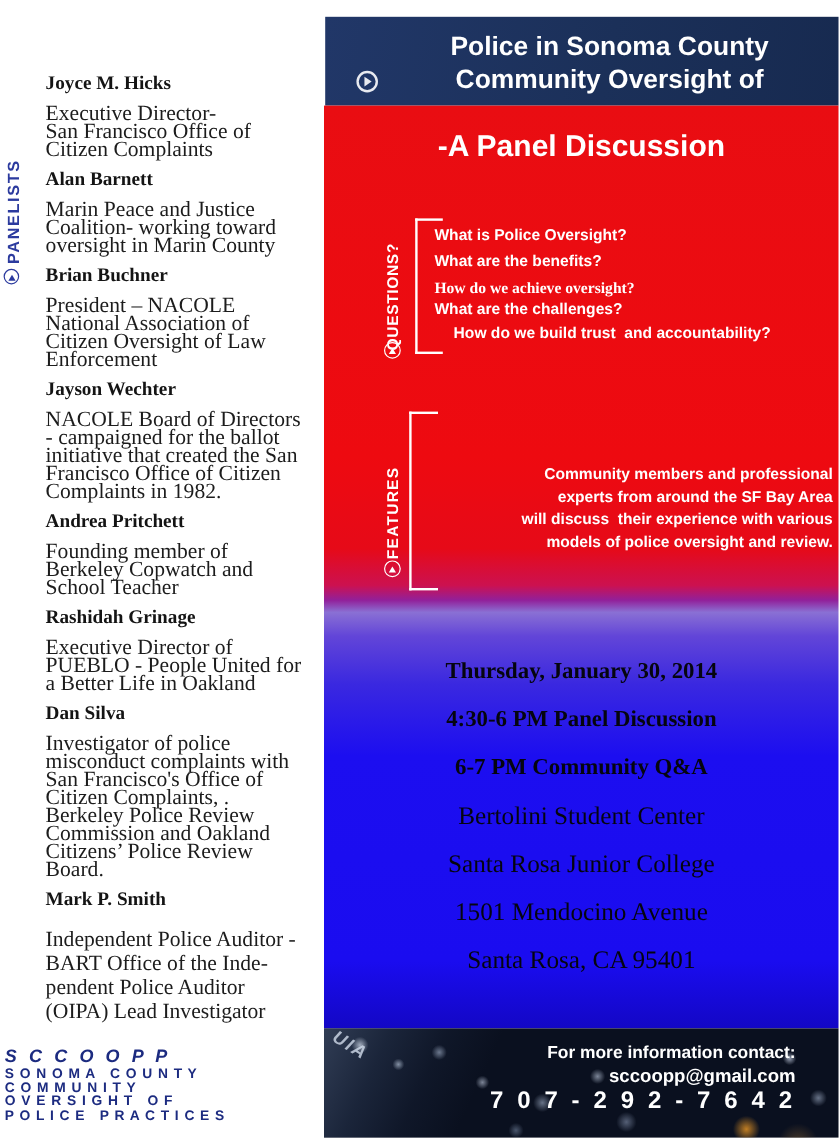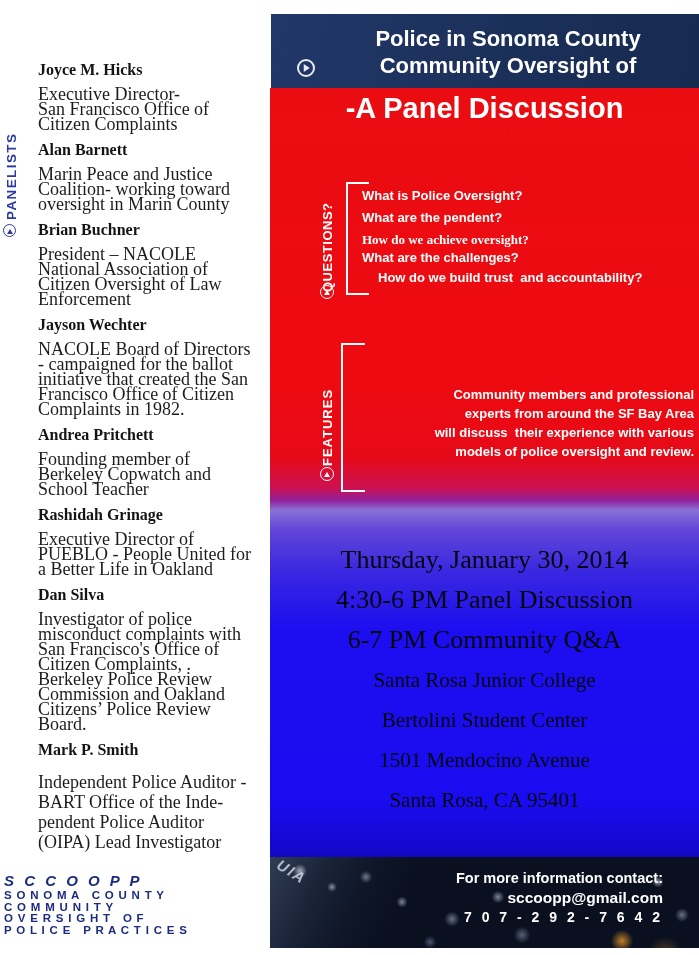--- a/index.html
+++ b/index.html
@@ -76,22 +76,22 @@
       #92209a 53.6%,
       #8a70d4 54.9%,
       #6245d8 57.5%,
       #3a28e0 62.7%,
       #1c0ef0 70.5%,
       #1a0cf0 92.6%,
       #1307c5 100%);
   }
 
   #subtitle {
-    position:absolute; left:0; right:0; top:4px; text-align:center;
-    color:#ffffff; font-weight:bold; font-size:29px;
+    position:absolute; left:0; right:0; top:20px; text-align:center;
+    color:#ffffff; font-weight:bold; font-size:25px;
   }
 
   .bracket { position:absolute; border-left:2px solid #ffffff; border-top:2px solid #ffffff; border-bottom:2px solid #ffffff; }
   #q-bracket { left:76px; top:94px; width:23px; height:113px; }
   #f-bracket { left:71px; top:255px; width:24px; height:149px; }
 
   #questions-label { left:50px; top:204px; width:112px; height:16px; font-size:13px; letter-spacing:0.5px; color:#ffffff; }
   #features-label  { left:50px; top:378px; width:92px;  height:16px; font-size:13px; letter-spacing:1px;   color:#ffffff; }
 
   #q-play-icon { left:50px; top:197px; width:14px; height:14px; border:1.6px solid #ffffff; }
@@ -110,21 +110,21 @@
   .q-line { position:absolute; left:92px; color:#ffffff; font-weight:bold; font-size:13px; white-space:pre; }
   #q1 { top:100px; } #q2 { top:122px; } #q3 { top:144px;font-family:Liberation Serif, serif; } #q4 { top:162px; } #q5 { top:182px;padding-left:16px; }
 
   #features-text {
     position:absolute; left:104px; top:297px; width:320px;
     color:#ffffff; font-weight:bold; font-size:13px; line-height:19px; white-space:pre-wrap;text-align:right;
   }
 
   #event-block { position:absolute; left:0; right:0; top:452px; text-align:center; color:#05050f; }
   .ev-row { height:40px; line-height:40px; font-family:"Liberation Serif", serif; }
-  .ev-bold { font-weight:normal; font-size:26px; }
+  .ev-bold { font-weight:bold; font-size:19px; }
   .ev-reg  { font-size:21px; }
 
   #rc-photo {
     position:absolute; left:270px; top:857px; width:429px; height:91px;
     background-color:#0a101f; overflow:hidden;
     background-image:
       radial-gradient(circle 10px at 30px 14px,  rgba(205,215,230,.75), transparent 70%),
       radial-gradient(circle 7px  at 62px 30px,  rgba(190,205,225,.65), transparent 70%),
       radial-gradient(circle 9px  at 96px 20px,  rgba(170,185,210,.60), transparent 70%),
       radial-gradient(circle 8px  at 132px 45px, rgba(200,210,230,.60), transparent 70%),
@@ -139,21 +139,21 @@
       linear-gradient(115deg, rgba(95,115,150,.45) 0%, rgba(65,85,120,.30) 12%, rgba(40,55,85,.18) 22%, transparent 32%);
   }
   #photo-key-text {
     position:absolute; left:6px; top:6px; transform:rotate(32deg);
     color:rgba(210,220,235,.8); font-weight:bold; font-style:italic;
     font-size:15px; letter-spacing:2px;
   }
   #contact-block { position:absolute; right:36px; top:12px; text-align:right; color:#ffffff; font-weight:bold; }
   #contact-line1 { font-size:14.5px; line-height:19px; }
   #contact-email { font-size:15.5px; line-height:19px; }
-  #contact-phone { font-size:14px; line-height:20px; letter-spacing:3px; white-space:pre; }
+  #contact-phone { font-size:20px; line-height:20px; letter-spacing:3px; white-space:pre; }
 </style>
 </head>
 <body>
 
 <div id="page">
 
   <div id="left-col">
     <div id="panelists-label" class="v-label">PANELISTS</div>
     <span id="left-play-icon" class="circle-icon"></span>
 
@@ -225,39 +225,39 @@
     </div>
   </div>
 
   <div id="rc-body">
     <div id="subtitle">-A Panel Discussion</div>
 
     <div id="q-bracket" class="bracket"></div>
     <div id="questions-label" class="v-label">QUESTIONS?</div>
     <span id="q-play-icon" class="circle-icon"></span>
     <div id="q1" class="q-line">What is Police Oversight?</div>
-    <div id="q2" class="q-line">What are the pendent?</div>
+    <div id="q2" class="q-line">What are the benefits?</div>
     <div id="q3" class="q-line">How do we achieve oversight?</div>
     <div id="q4" class="q-line">What are the challenges?</div>
     <div id="q5" class="q-line">How do we build trust  and accountability?</div>
 
     <div id="f-bracket" class="bracket"></div>
     <div id="features-label" class="v-label">FEATURES</div>
     <span id="f-play-icon" class="circle-icon"></span>
     <div id="features-text">Community members and professional
 experts from around the SF Bay Area
 will discuss  their experience with various
 models of police oversight and review.</div>
 
     <div id="event-block">
       <div class="ev-row ev-bold">Thursday, January 30, 2014</div>
       <div class="ev-row ev-bold">4:30-6 PM Panel Discussion</div>
       <div class="ev-row ev-bold">6-7 PM Community Q&amp;A</div>
+      <div class="ev-row ev-reg">Bertolini Student Center</div>
       <div class="ev-row ev-reg">Santa Rosa Junior College</div>
-      <div class="ev-row ev-reg">Bertolini Student Center</div>
       <div class="ev-row ev-reg">1501 Mendocino Avenue</div>
       <div class="ev-row ev-reg">Santa Rosa, CA 95401</div>
     </div>
   </div>
 
   <div id="rc-photo">
     <div id="photo-key-text">UIA</div>
     <div id="contact-block">
       <div id="contact-line1">For more information contact:</div>
       <div id="contact-email">sccoopp@gmail.com</div>

